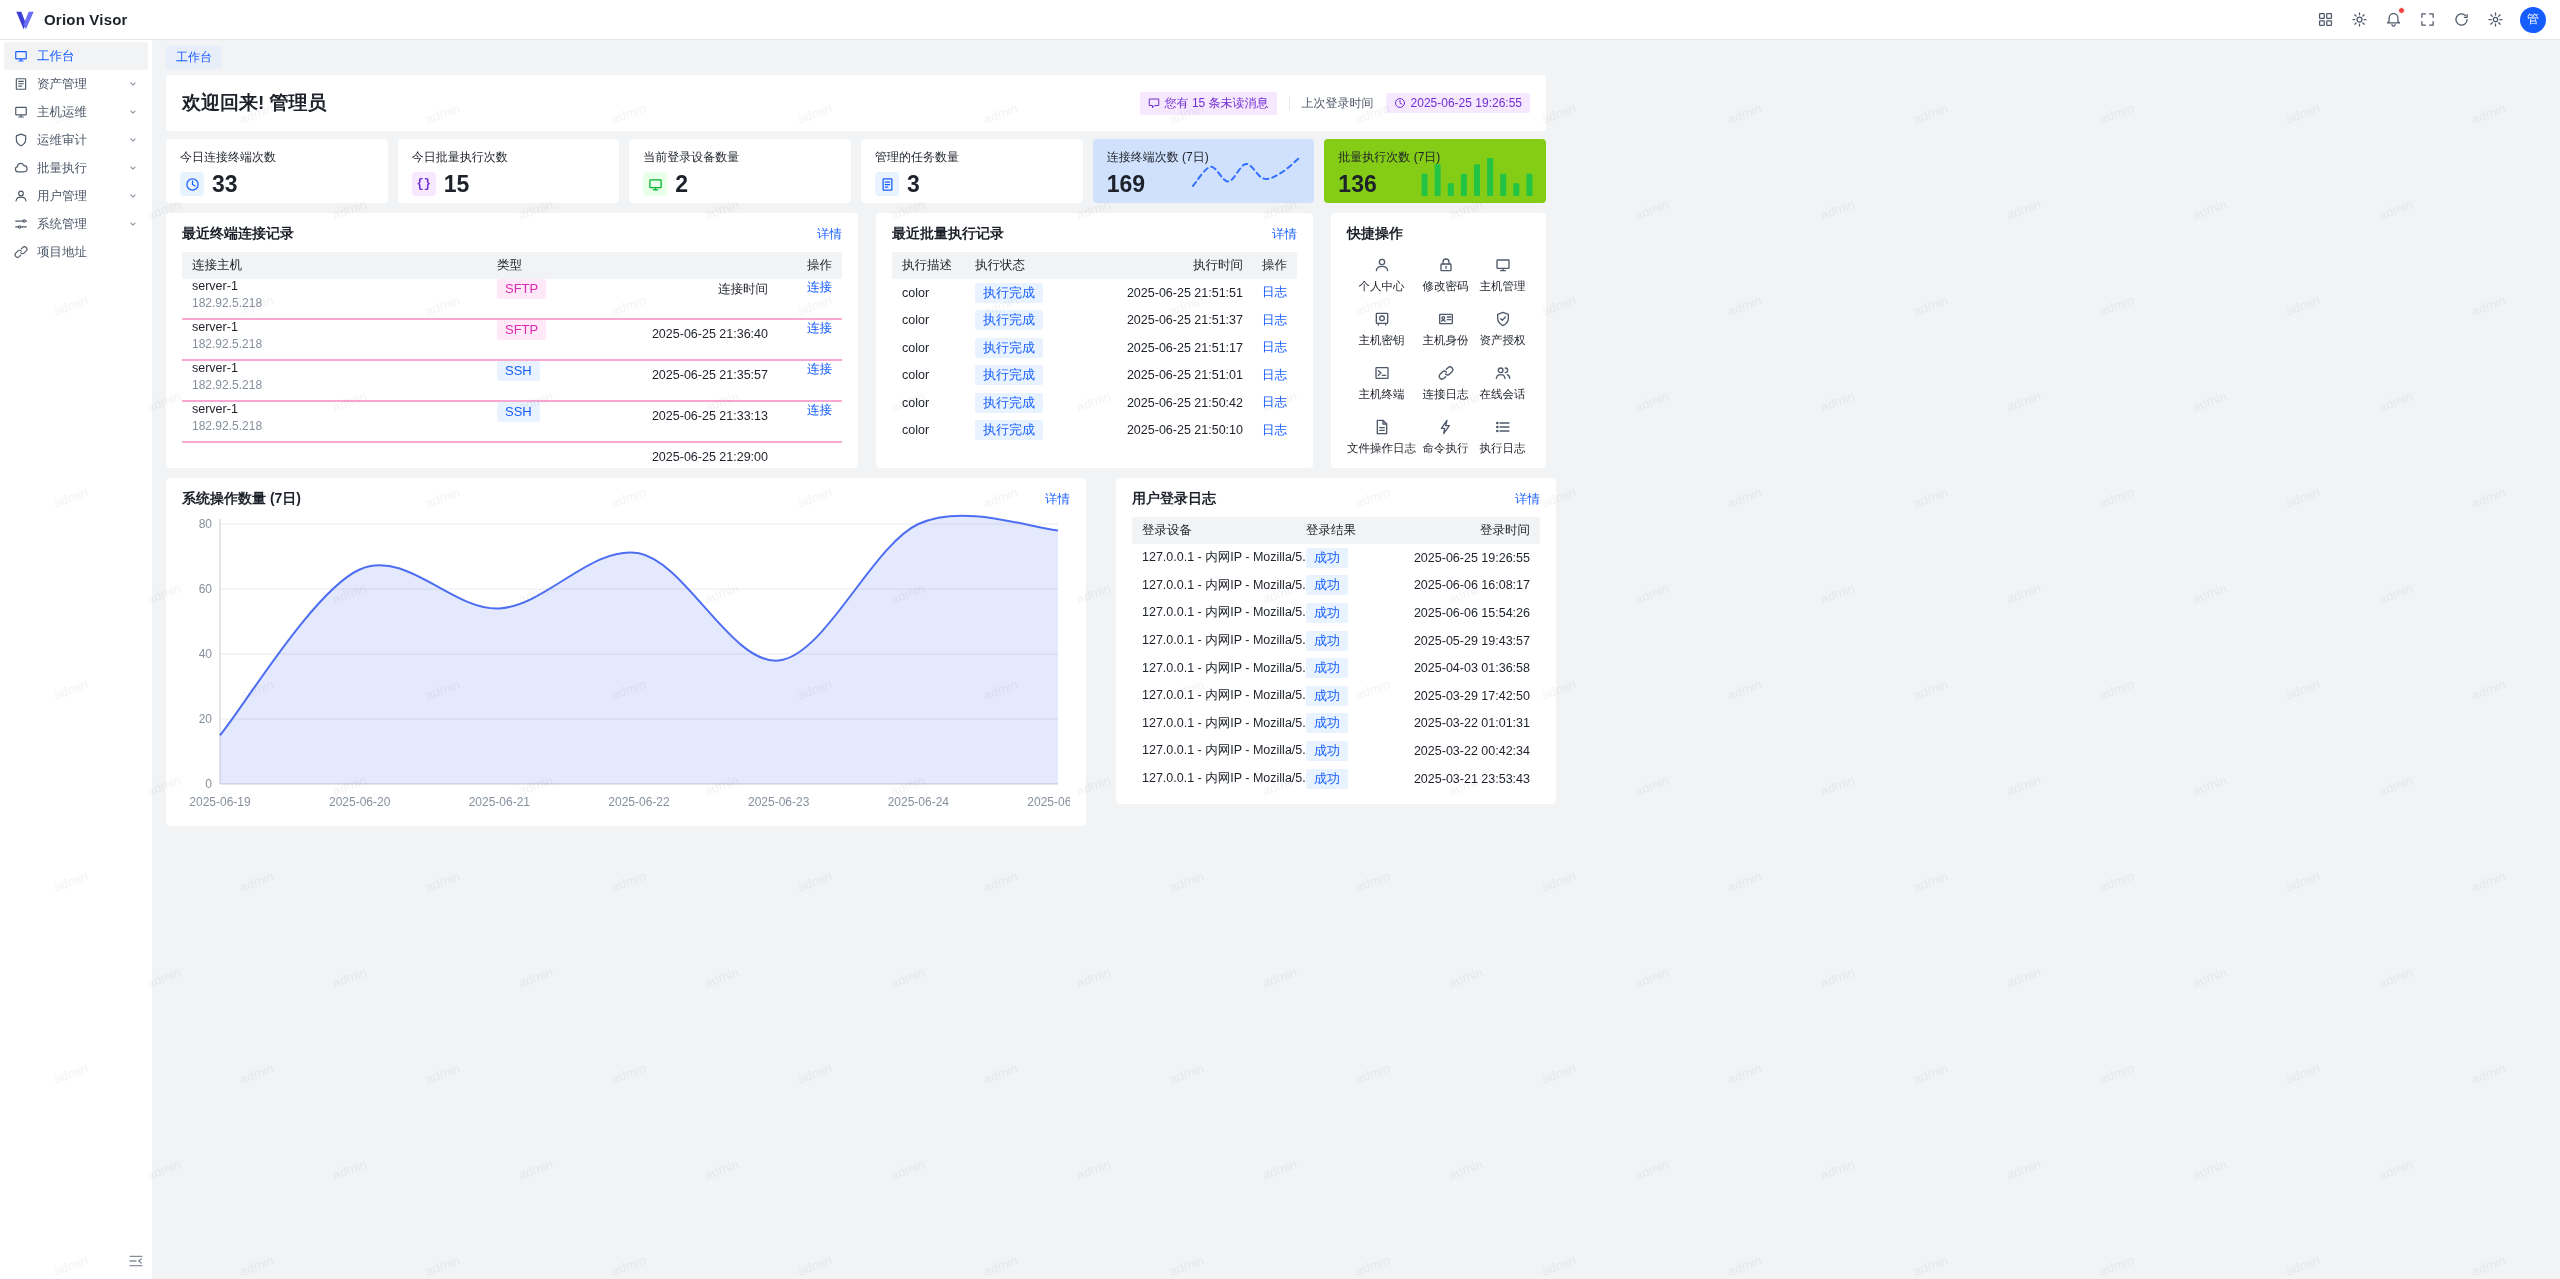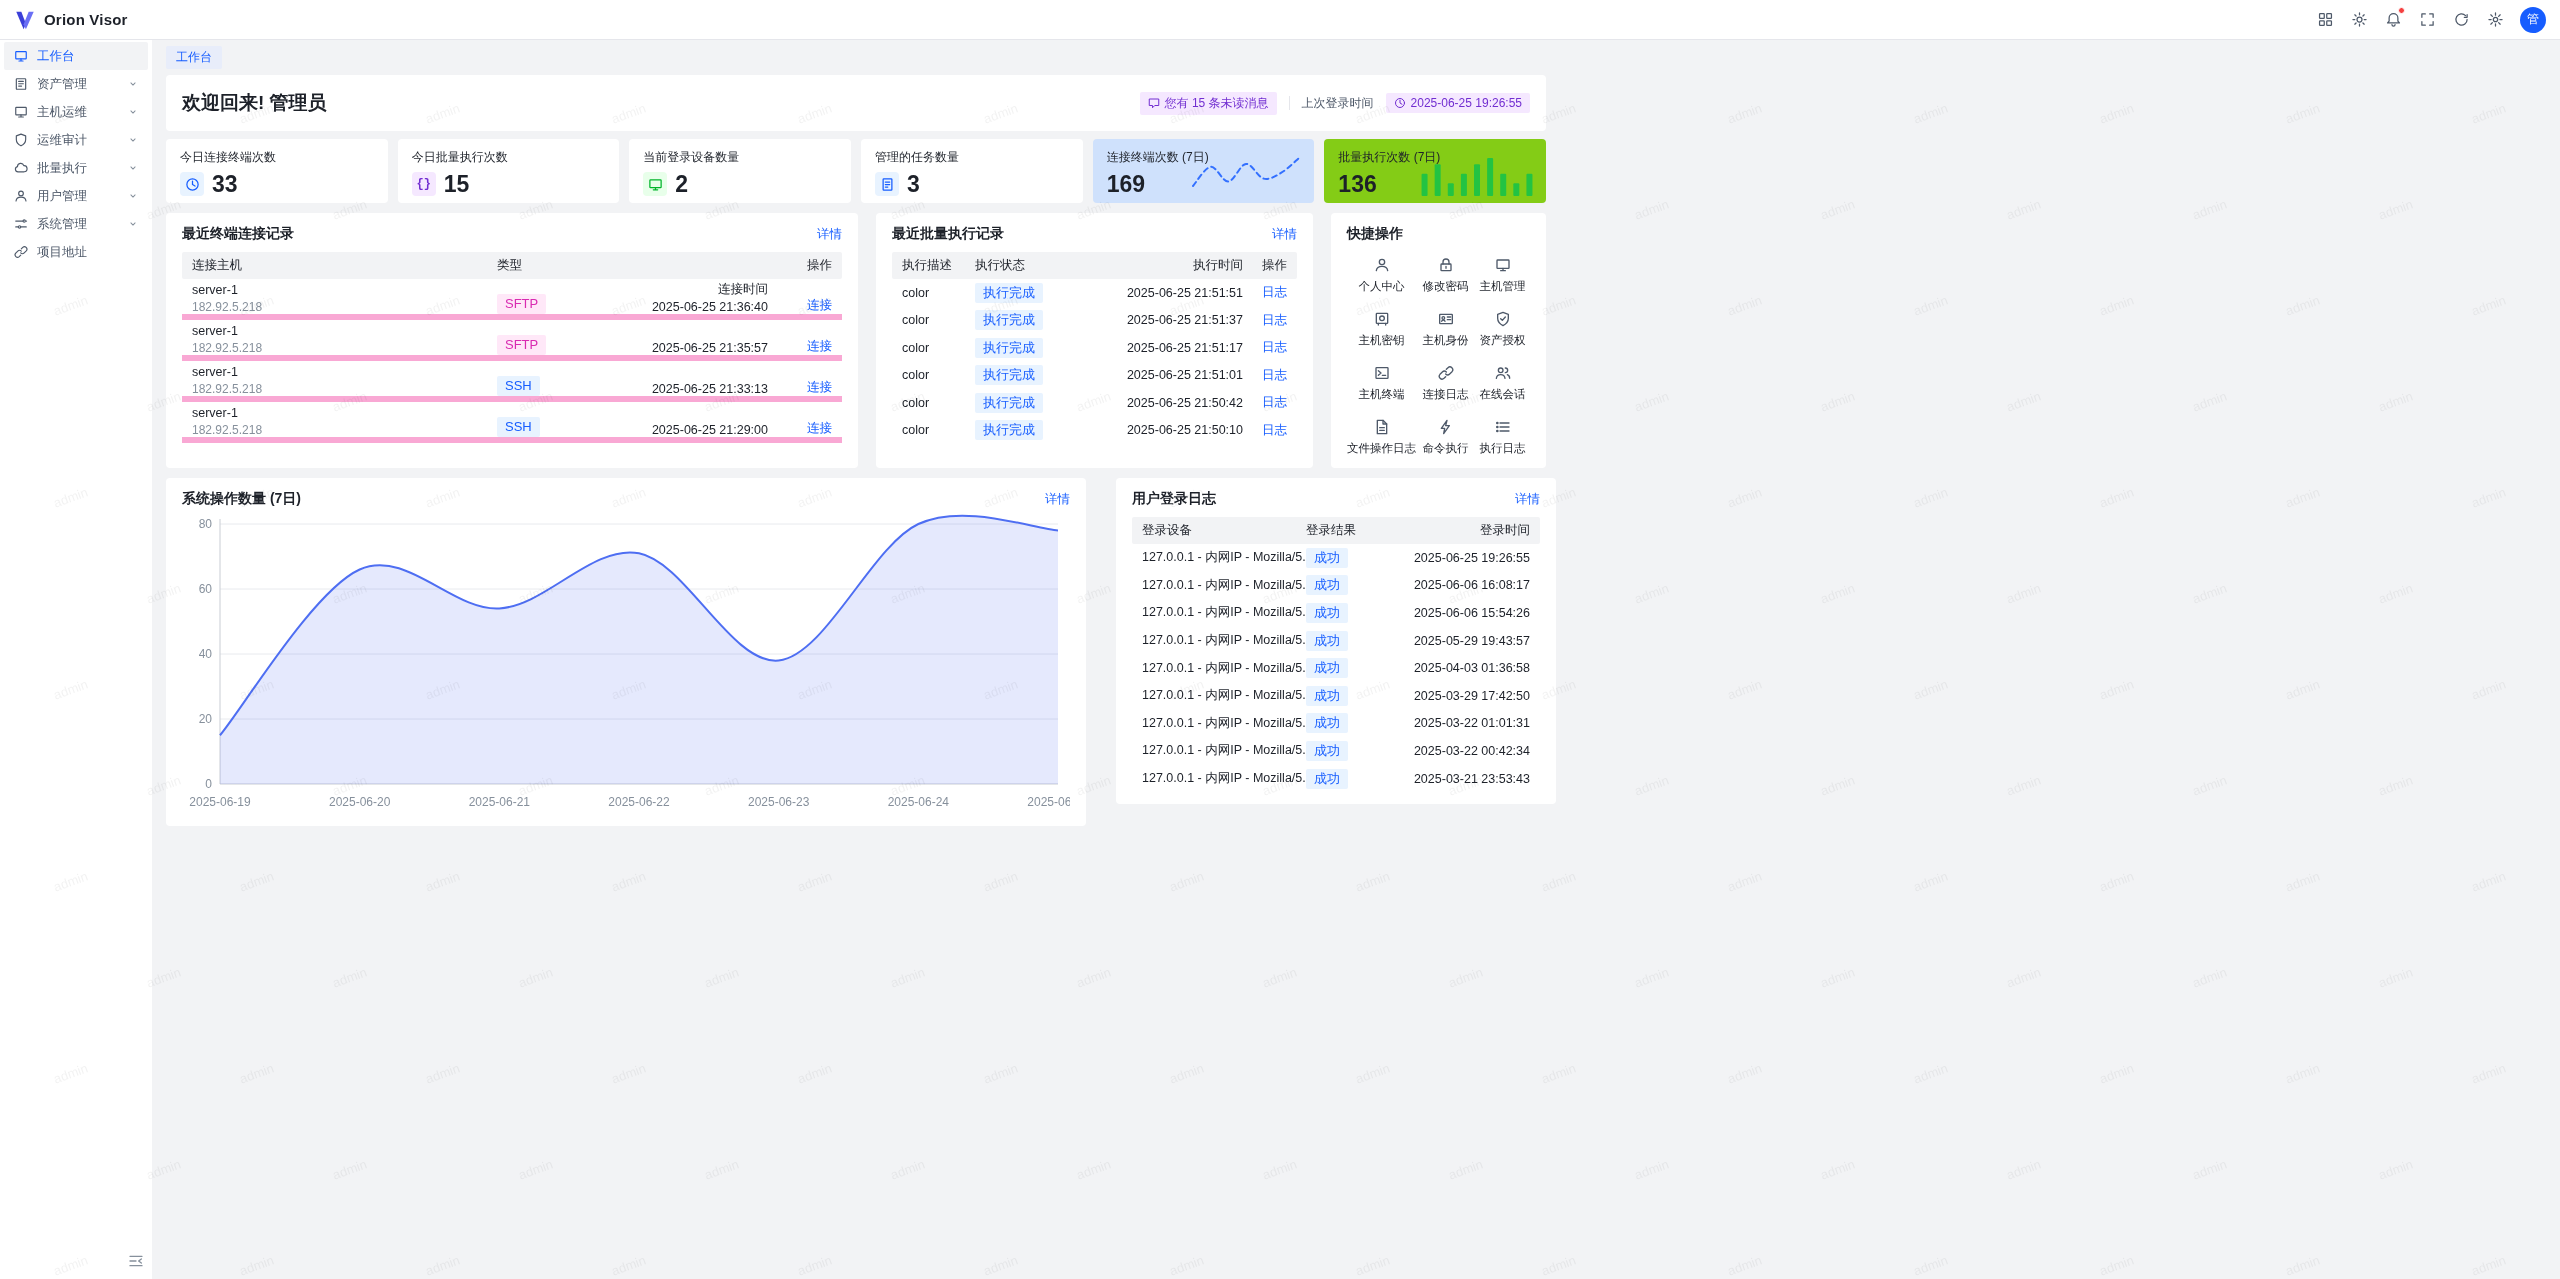--- a/index.html
+++ b/index.html
@@ -79,21 +79,21 @@
   .panel-title { font-size:14px; font-weight:700; }
   .link { color:#165DFF; font-size:12.5px; cursor:pointer; }
   .p-terminal { width:692px; }
   .p-batch { width:437px; }
   .p-quick { width:215px; }
 
   .thead { display:flex; align-items:center; height:27px; padding:0 10px; background:#F2F3F5;
     border-radius:2px; font-size:12.5px; color:#1D2129; font-weight:500; margin-top:9px; }
   .cell-time { color:#1D2129; }
 
-  .trow { display:flex; align-items:flex-end; height:41px; padding:0 10px; border-bottom:6px solid #f9a8d4; font-size:12.5px; }
+  .trow { display:flex; align-items:flex-start; height:41px; padding:0 10px; border-bottom:2px solid #f9a8d4; font-size:12.5px; }
   .tc-host { flex:1; min-width:0; }
   .host-name { font-size:12.5px; color:#1D2129; line-height:15px; }
   .host-ip { font-size:12px; color:#86909C; line-height:14px; margin-top:2px; }
   .tc-type { width:96px; }
   .tc-time { width:175px; text-align:right;margin-top:48px; }
   .tc-act { width:64px; text-align:right; }
 
   .brow { display:flex; align-items:center; height:27.5px; padding:0 10px; font-size:12.5px; }
   .bc-desc { flex:1; }
   .bc-status { width:108px; }

